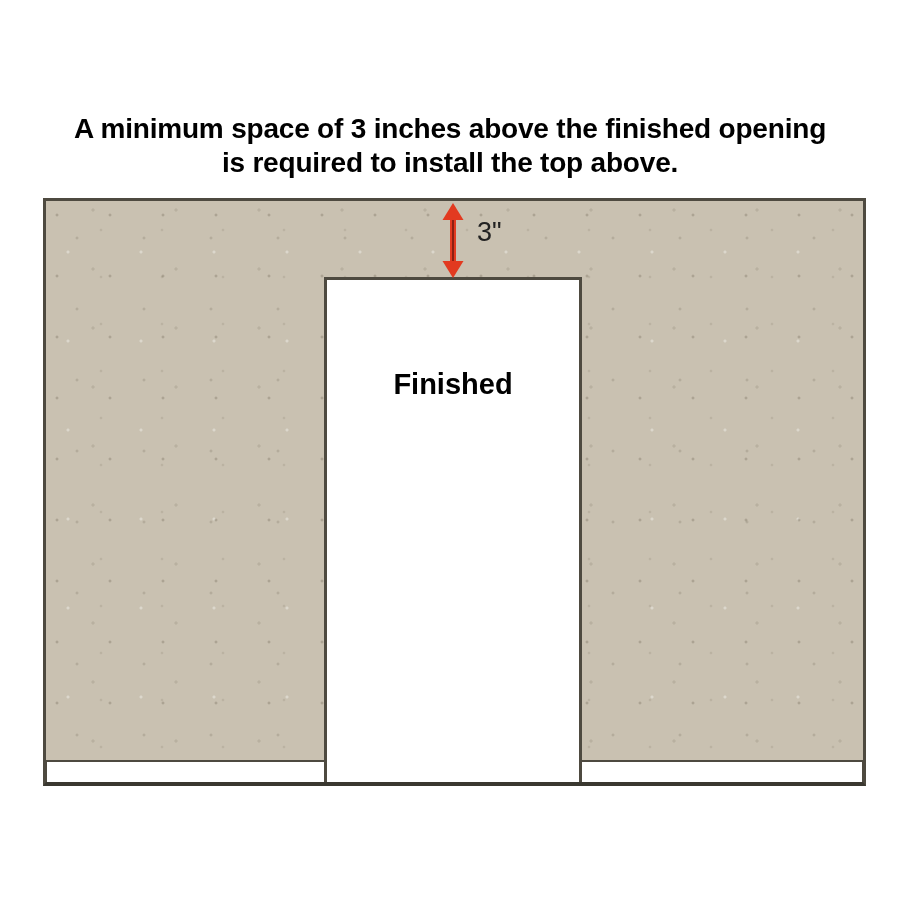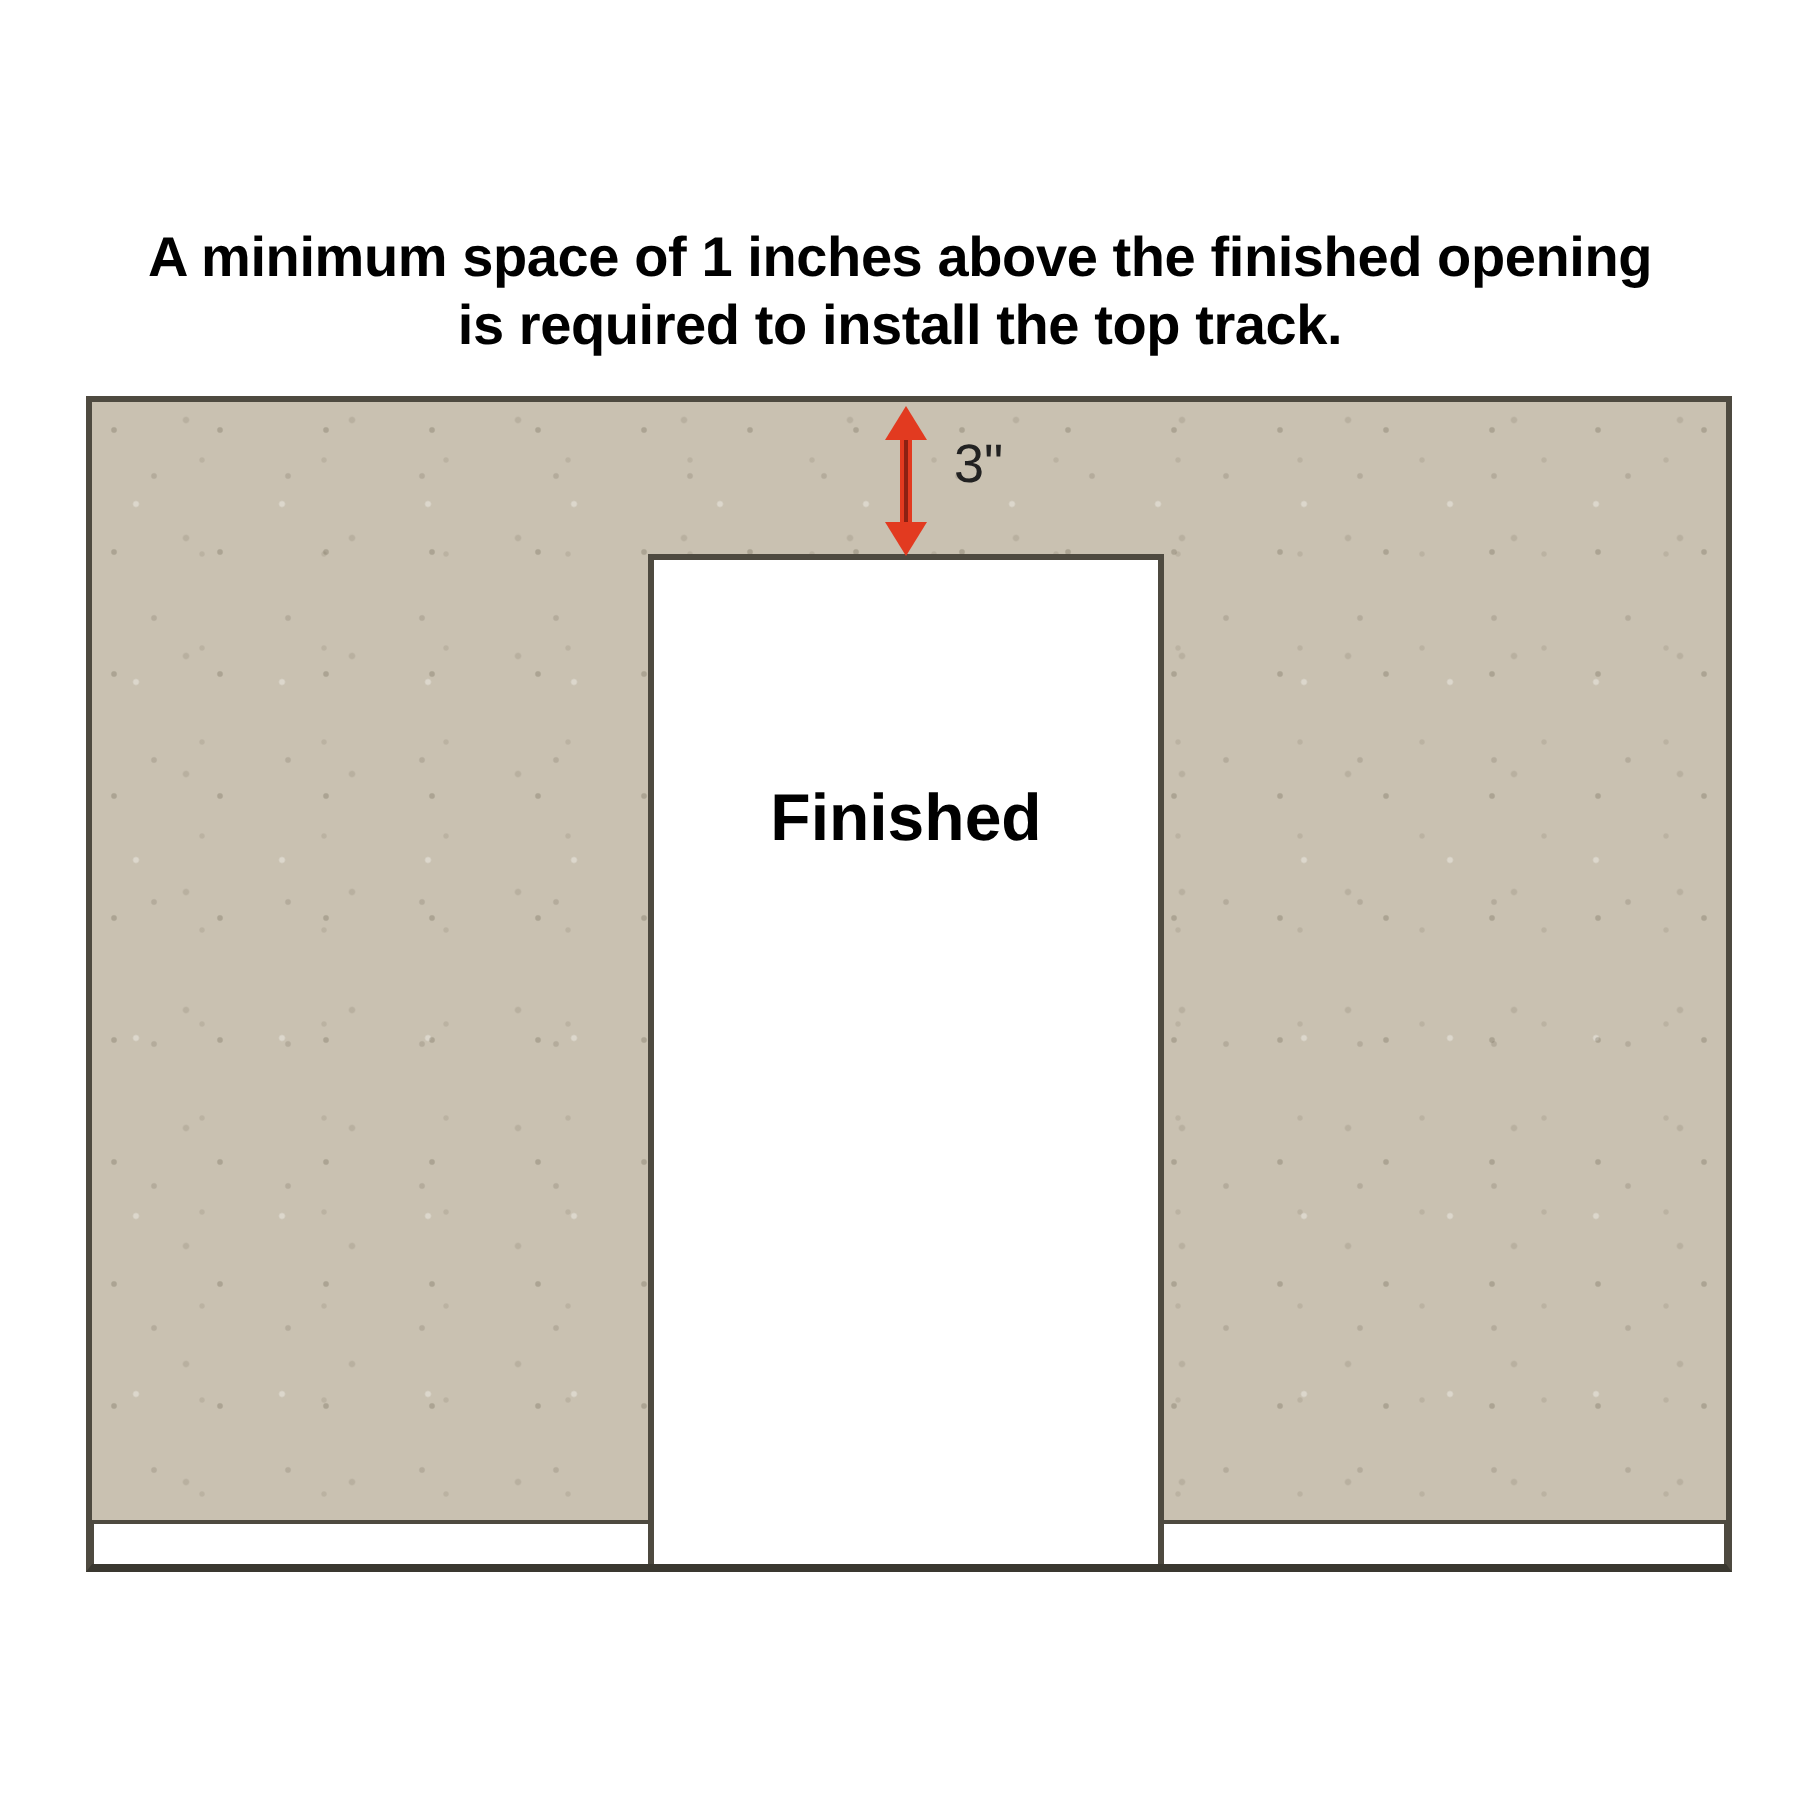--- a/index.html
+++ b/index.html
@@ -78,24 +78,24 @@
     width:258px;
     height:505px;
     box-sizing:border-box;
     background:var(--opening-fill);
     border:3px solid var(--wall-border);
     border-bottom:none;
     text-align:center;
   }
   .opening-label{
     display:inline-block;
-    margin-top:112px;
+    margin-top:88px;
     text-align:left;
     color:var(--title-text);
-    font-size:33px;
+    font-size:29px;
     font-weight:700;
     line-height:33px;
   }
   
   .dim-arrow{
     position:absolute;
     left:439px;
     top:203px;
     width:28px;
     height:75px;
@@ -112,22 +112,22 @@
     font-weight:400;
     line-height:27px;
   }
 </style>
 </head>
 <body>
 
 <div class="canvas">
 
   <div class="heading">
-    <div>A minimum space of 1 inches above the finished opening</div>
-    <div>is required to install the top track.</div>
+    <div>A minimum space of 3 inches above the finished opening</div>
+    <div>is required to install the top above.</div>
   </div>
 
   <div class="wall"></div>
 
   <div class="baseboard left"></div>
   <div class="baseboard right"></div>
 
   <div class="opening">
     <div class="opening-label">
       <div>Finished</div>

